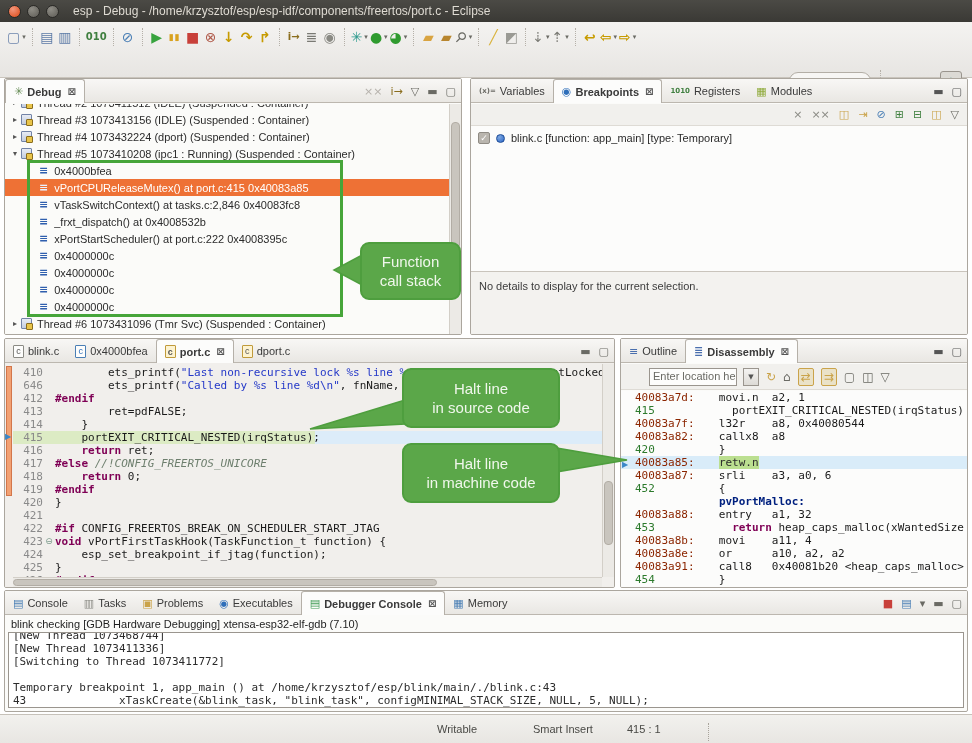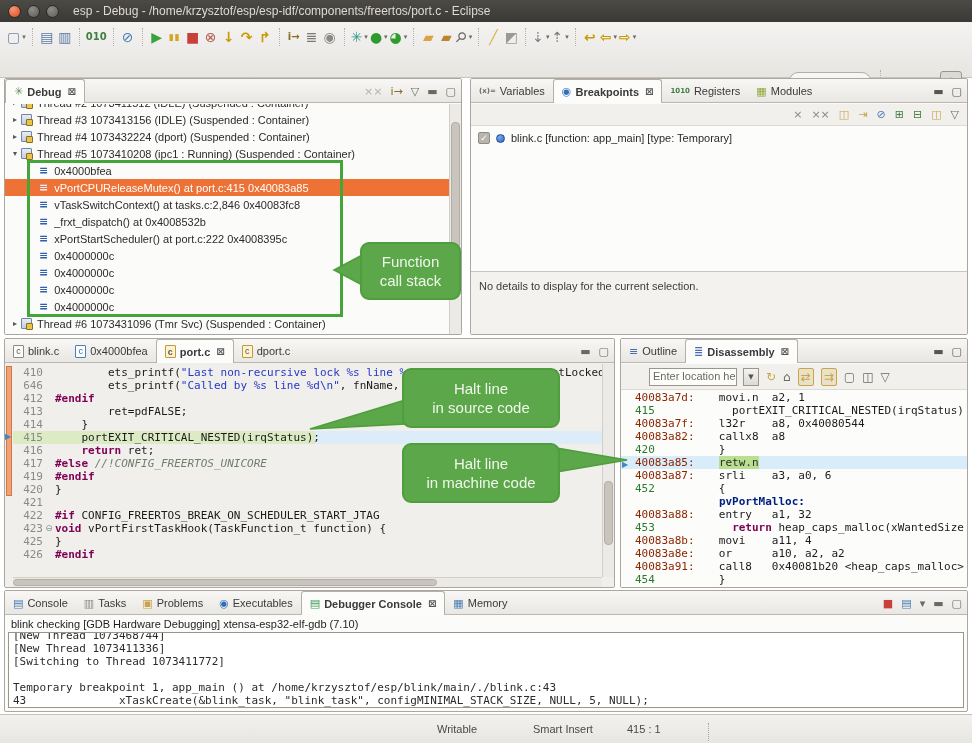--- a/index.html
+++ b/index.html
@@ -438,25 +438,27 @@
       <span class="ed-arrow" style="top:68px;">▶</span>
       <div id="code-lines">
           <div class="cline"><span class="cnum">410</span><span class="cfold"></span><span class="ctext"><span class="pln">        ets_printf(</span><span class="str">"Last non-recursive lock %s line %d\n"</span><span class="pln">, lastLockedFn, lastLockedLine);</span></span></div>
           <div class="cline"><span class="cnum">646</span><span class="cfold"></span><span class="ctext"><span class="pln">        ets_printf(</span><span class="str">"Called by %s line %d\n"</span><span class="pln">, fnName, line);</span></span></div>
           <div class="cline"><span class="cnum">412</span><span class="cfold"></span><span class="ctext"><span class="dir">#endif</span></span></div>
           <div class="cline"><span class="cnum">413</span><span class="cfold"></span><span class="ctext"><span class="pln">        ret=pdFALSE;</span></span></div>
           <div class="cline"><span class="cnum">414</span><span class="cfold"></span><span class="ctext"><span class="pln">    }</span></span></div>
           <div class="cline halt"><span class="cnum">415</span><span class="cfold"></span><span class="ctext"><span class="pln">    portEXIT_CRITICAL_NESTED(irqStatus);</span></span></div>
           <div class="cline"><span class="cnum">416</span><span class="cfold"></span><span class="ctext"><span class="kw">    return</span><span class="pln"> ret;</span></span></div>
           <div class="cline"><span class="cnum">417</span><span class="cfold"></span><span class="ctext"><span class="dir">#else </span><span class="com">//!CONFIG_FREERTOS_UNICORE</span></span></div>
+          <div class="cline"><span class="cnum">418</span><span class="cfold"></span><span class="ctext"><span class="kw">    return</span><span class="pln"> 0;</span></span></div>
           <div class="cline"><span class="cnum">419</span><span class="cfold"></span><span class="ctext"><span class="dir">#endif</span></span></div>
           <div class="cline"><span class="cnum">420</span><span class="cfold"></span><span class="ctext"><span class="pln">}</span></span></div>
           <div class="cline"><span class="cnum">421</span><span class="cfold"></span><span class="ctext"></span></div>
           <div class="cline"><span class="cnum">422</span><span class="cfold"></span><span class="ctext"><span class="dir">#if</span><span class="pln"> CONFIG_FREERTOS_BREAK_ON_SCHEDULER_START_JTAG</span></span></div>
           <div class="cline"><span class="cnum">423</span><span class="cfold">⊖</span><span class="ctext"><span class="kw">void</span><span class="pln"> vPortFirstTaskHook(TaskFunction_t function) {</span></span></div>
+          <div class="cline"><span class="cnum">424</span><span class="cfold"></span><span class="ctext"><span class="pln">    esp_set_breakpoint_if_jtag(function);</span></span></div>
           <div class="cline"><span class="cnum">425</span><span class="cfold"></span><span class="ctext"><span class="pln">}</span></span></div>
           <div class="cline"><span class="cnum">426</span><span class="cfold"></span><span class="ctext"><span class="dir">#endif</span></span></div>
         </div>
       <div class="vsb" style="bottom:10px;">
           <div class="thumb" style="top:55%;height:30%;"></div>
         </div>
       <div class="hsb">
           <div class="thumb"></div>
         </div>
     </div>

